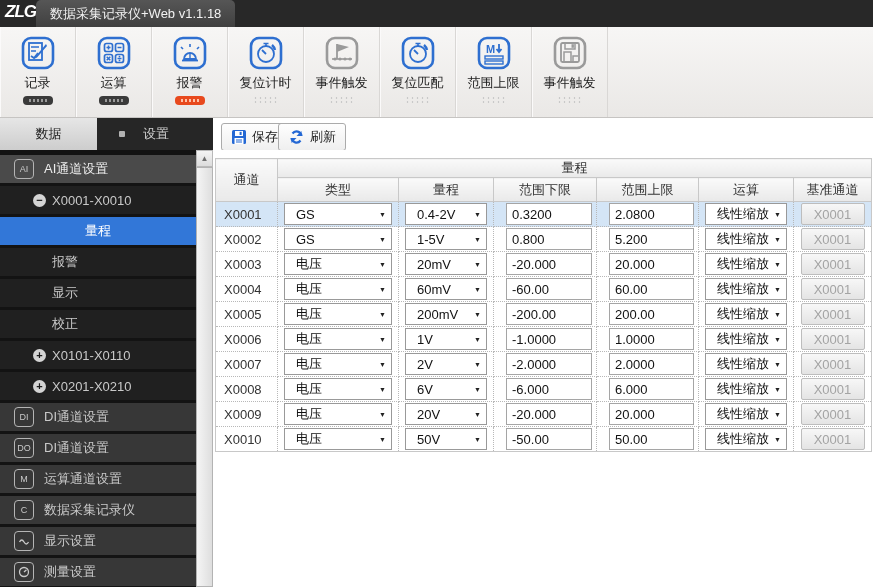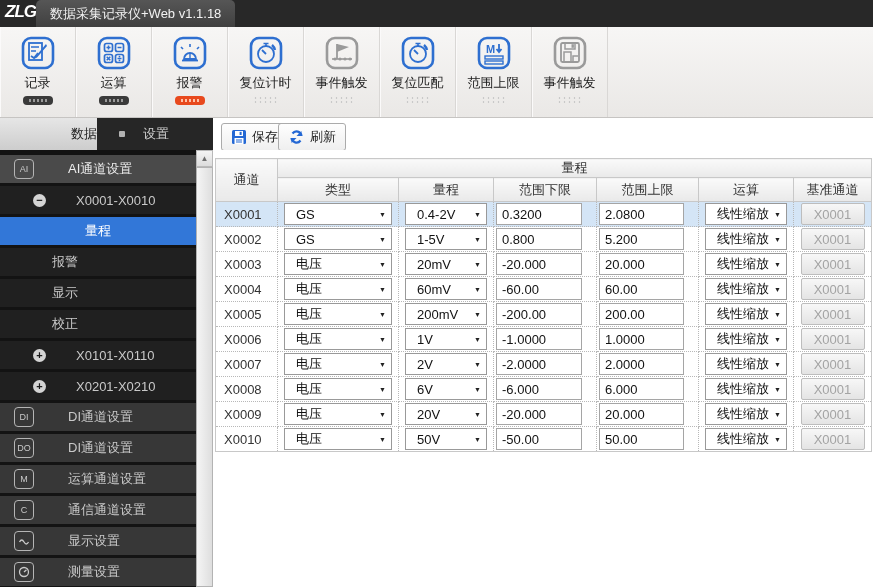--- a/index.html
+++ b/index.html
@@ -29,38 +29,38 @@
   .ind.dark { background:#3a3a3a; }
   .ind.alarm { background:#e8491d; }
   .ind.dark i, .ind.alarm i { width:2px; height:3px; background:#9a9a9a; display:block; }
   .ind.alarm i { background:#ffc2a8; }
   .ind.off { background:radial-gradient(#c9c9c9 1px, transparent 1.2px); background-size:5px 4px;
              border-radius:0; width:26px; height:8px; }
 
   
   .side-tabs { position:absolute; left:0; top:118px; width:213px; height:32px; display:flex; }
   .tab-data { width:97px; height:32px; background:linear-gradient(#e6e6e6,#cdcdcd);
-              color:#1a1a1a; text-align:right; line-height:32px; }
+              color:#1a1a1a; text-align:center; line-height:32px; }
   .tab-settings { width:116px; height:32px; background:#262626; color:#cfcfcf;
                   display:flex; align-items:center; }
   .tab-bullet { width:6px; height:6px; background:#b2b2b2; margin-left:22px; border-radius:1px; }
   .tab-settings span { margin-left:18px; }
 
   
   .main-top { position:absolute; left:213px; top:118px; width:660px; height:40px; background:#fff; }
   .btn { position:absolute; top:5px; height:28px; border:1px solid #ababab; border-radius:3px;
          background:linear-gradient(#fefefe,#efefef); display:flex; align-items:center;
          padding:0 9px; gap:5px; color:#222; cursor:pointer; }
   .btn-save { left:8px; }
   .btn-refresh { left:65px; }
 
   
   .sidebar { position:absolute; left:0; top:150px; width:196px; height:437px; background:#131313;
              padding-top:5px; }
-  .sb-item { height:28px; margin-bottom:3px; display:flex; align-items:center; color:#c9c9c9;gap:24px; }
+  .sb-item { height:28px; margin-bottom:3px; display:flex; align-items:center; color:#c9c9c9; }
   .sb-section { background:#373737; }
   .sb-section.active { background:#4a4a4a; color:#ececec; }
   .sb-group, .sb-leaf { background:#202020; }
   .sb-leaf.selected { background:#3277d8; color:#fff; }
   .sb-box { width:20px; height:20px; border:1.6px solid #b5b5b5; border-radius:4px; margin-left:14px;
             margin-right:10px; display:flex; align-items:center; justify-content:center;
             font-size:9px; color:#c9c9c9; flex:none; }
   .sb-circle { width:13px; height:13px; border-radius:50%; background:#d4d4d4; color:#1b1b1b;
                font-size:11px; font-weight:bold; line-height:12px; text-align:center;
                margin-left:33px; margin-right:6px; flex:none; }
@@ -86,21 +86,21 @@
              font-size:13px; color:#333; }
   .grid td:last-child { border-right:1px solid #c8c8c8; }
   .grid tr:last-child td { border-bottom:1px solid #c8c8c8; }
   .grid td.c-channel { padding-left:8px; border-left:1px solid #c8c8c8; }
   .grid tr.selected td { background:#d4e5f6; }
 
   .sel { height:22px; margin:0 6px; border:1px solid #999; background:#fff; display:flex;
          align-items:center; cursor:pointer; }
   .sel .sel-text { flex:1; padding-left:11px; color:#111; overflow:hidden; white-space:nowrap; }
   .sel .caret { font-size:7px; color:#222; padding:0 5px; }
-  .grid input { height:22px; width:calc(100% - 16px); margin-left:2px; border:1px solid #a5a5a5;
+  .grid input { height:22px; width:calc(100% - 16px); margin-left:12px; border:1px solid #a5a5a5;
                 font-family:inherit; font-size:13px; color:#111; padding-left:5px; background:#fff; }
   .ref-btn { width:64px; height:22px; margin:0 auto; display:block; border:1px solid #bdbdbd;
              border-radius:2px; background:linear-gradient(#f7f7f7,#e4e4e4); color:#a3a3a3;
              font-size:13px; font-family:inherit; }
 </style>
 </head>
 <body>
 
 <div class="app">
 
@@ -300,21 +300,21 @@
     <div class="sb-item sb-section">
       <div class="sb-box">DO</div>
       <span>DI通道设置</span>
     </div>
     <div class="sb-item sb-section">
       <div class="sb-box">M</div>
       <span>运算通道设置</span>
     </div>
     <div class="sb-item sb-section">
       <div class="sb-box">C</div>
-      <span>通信通道设置</span>
+      <span>数据采集记录仪</span>
     </div>
     <div class="sb-item sb-section">
       <div class="sb-box">
         <svg width="12" height="12" viewBox="0 0 12 12">
             <path d="M1.5 7 q2.2-4 4.5 0 t4.5 0" fill="none" stroke="#c9c9c9" stroke-width="1.3"></path>
           </svg>
       </div>
       <span>显示设置</span>
     </div>
     <div class="sb-item sb-section">

